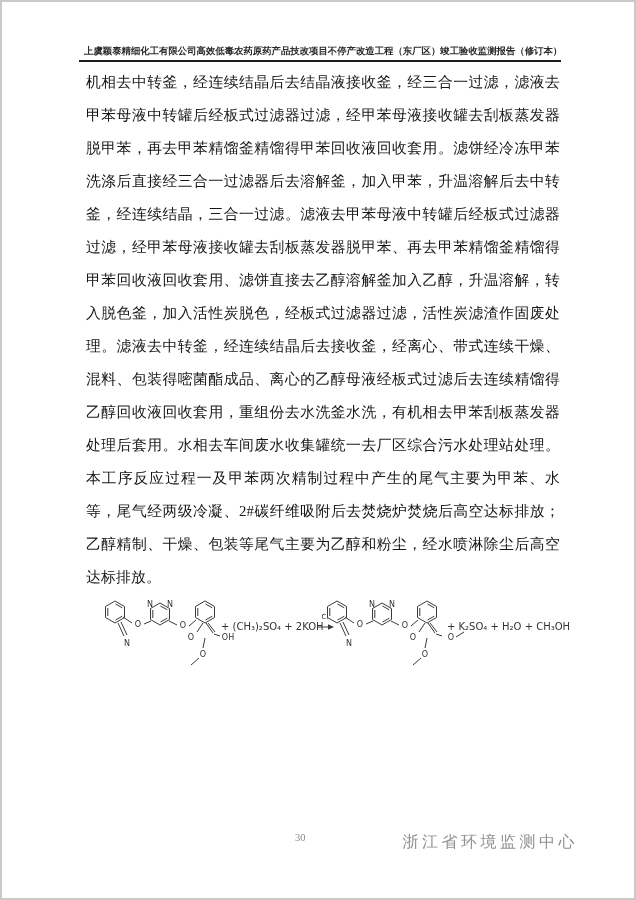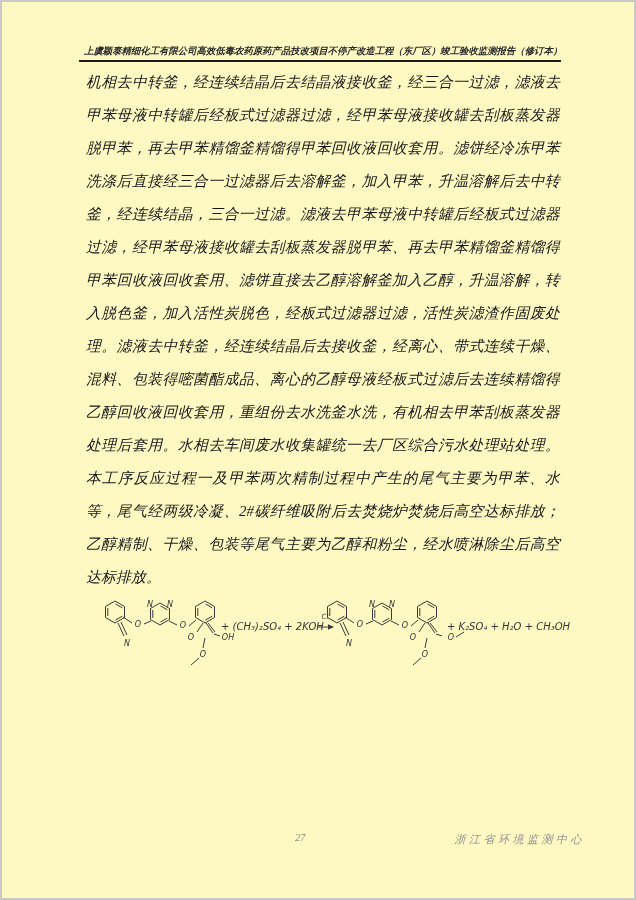--- a/index.html
+++ b/index.html
@@ -1,24 +1,23 @@
 <!DOCTYPE html>
 <html><head>
 <meta charset="utf-8">
 <style>
   html,body{margin:0;padding:0;background:#e8e8e8;}
   .page{
     position:relative;
     width:636px;height:900px;
-    background:#fef9c3;
+    background:#ffffff;
     box-sizing:border-box;
     border:2px solid #c9c9c9;
     font-family:"Liberation Serif","DejaVu Serif",serif;
     overflow:hidden;
-    font-style:italic;
   }
   .header-title{
     position:absolute;left:82px;top:43px;width:478px;
     font-size:9.4px;color:#2a2a2a;font-weight:600;
     white-space:nowrap;overflow:hidden;
     text-align:center;
   }
   .header-rule{
     position:absolute;left:77px;top:58px;width:482px;
     border-top:2px solid #1c1c1c;height:0;
@@ -33,22 +32,22 @@
     position:absolute;left:83px;top:594px;
   }
   .scheme text{
     fill:#333;font-family:"DejaVu Sans",sans-serif;
   }
   .footer-pagenum{
     position:absolute;left:293px;top:830px;
     font-size:10.5px;color:#8a8a8a;
   }
   .footer-agency{
-    position:absolute;right:49px;top:830px;
-    font-size:11px;color:#8f8f8f;letter-spacing:3.5px;
+    position:absolute;right:56px;top:830px;
+    font-size:16px;color:#8f8f8f;letter-spacing:3.5px;
     white-space:nowrap;
   }
 </style>
 </head>
 <body>
 
 <div class="page">
 
   <div class="header-title">上虞颖泰精细化工有限公司高效低毒农药原药产品技改项目不停产改造工程（东厂区）竣工验收监测报告（修订本）</div>
   <div class="header-rule"></div>
@@ -117,16 +116,16 @@
       <text x="307" y="11">N</text>
       <text x="320" y="32">O</text>
       <text x="328" y="44">O</text>
       <text x="366" y="44">O</text>
       <text x="340" y="61">O</text>
     </g>
 
     <text x="362" y="34" font-size="10">+ K₂SO₄ + H₂O + CH₃OH</text>
   </svg>
 
-  <div class="footer-pagenum">27</div>
+  <div class="footer-pagenum">30</div>
   <div class="footer-agency">浙江省环境监测中心</div>
 
 </div>
 
 </body></html>

